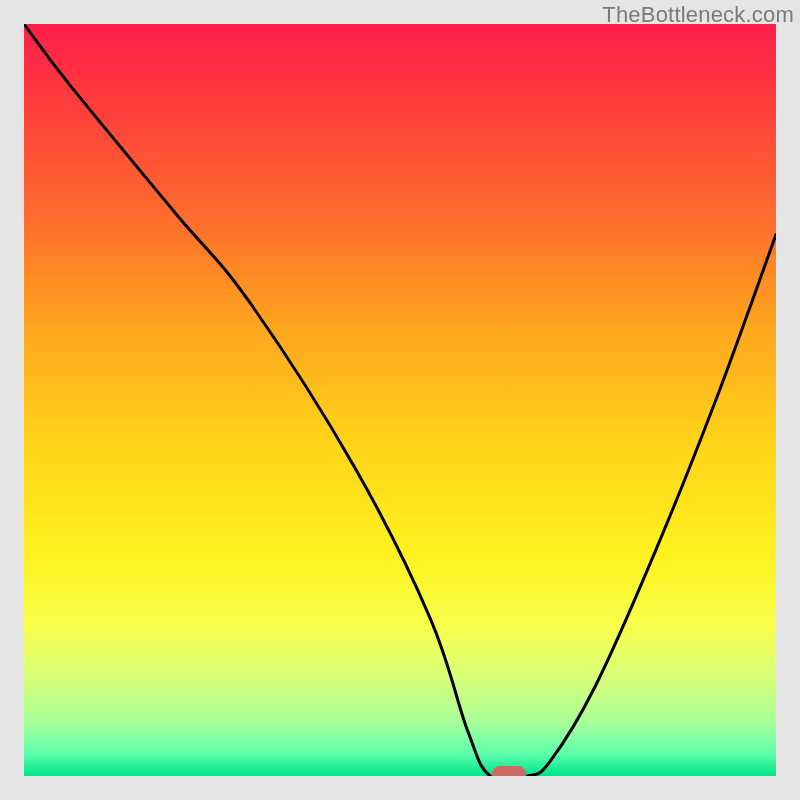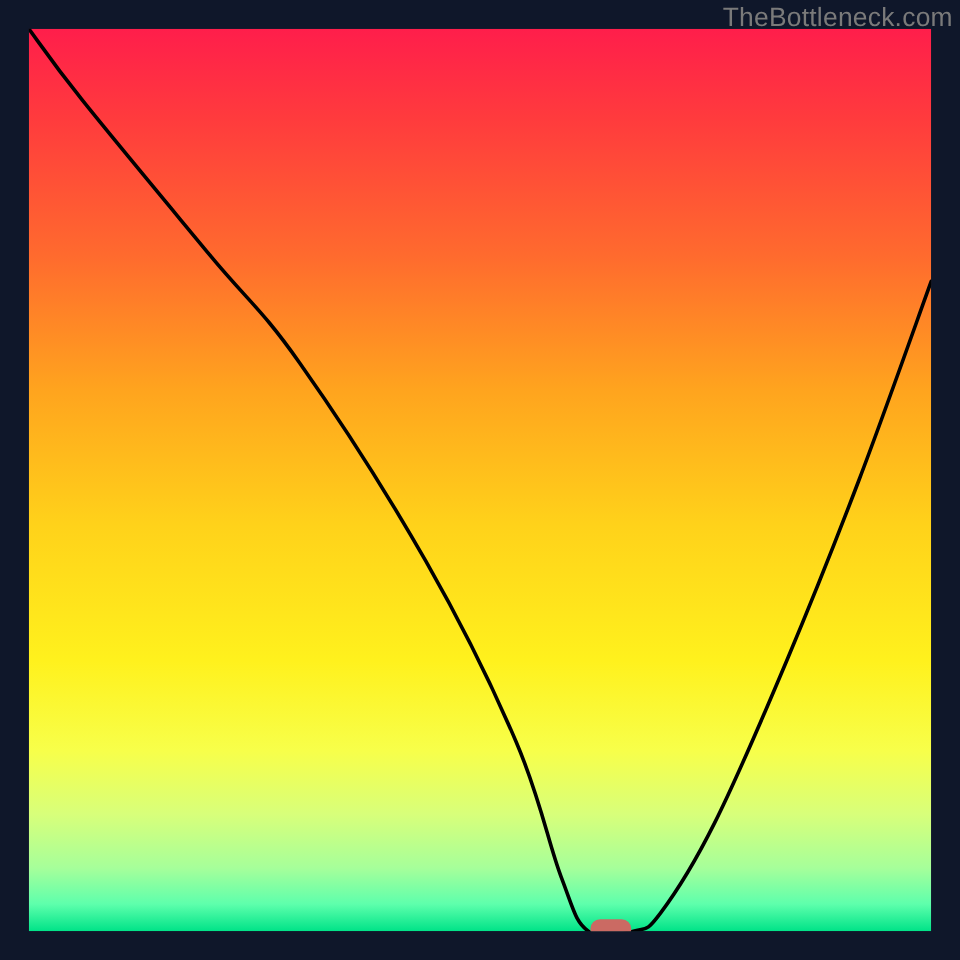--- a/index.html
+++ b/index.html
@@ -7,21 +7,21 @@
     padding: 0;
     width: 800px;
     height: 800px;
     background: #000;
     overflow: hidden;
   }
   .container {
     position: relative;
     width: 800px;
     height: 800px;
-    background: #0f172a;
+    background: #e5e5e5;
   }
   .plot-area {
     position: absolute;
     left: 24px;
     top: 24px;
     width: 752px;
     height: 752px;
   }
   .gradient-bg {
     position: absolute;

